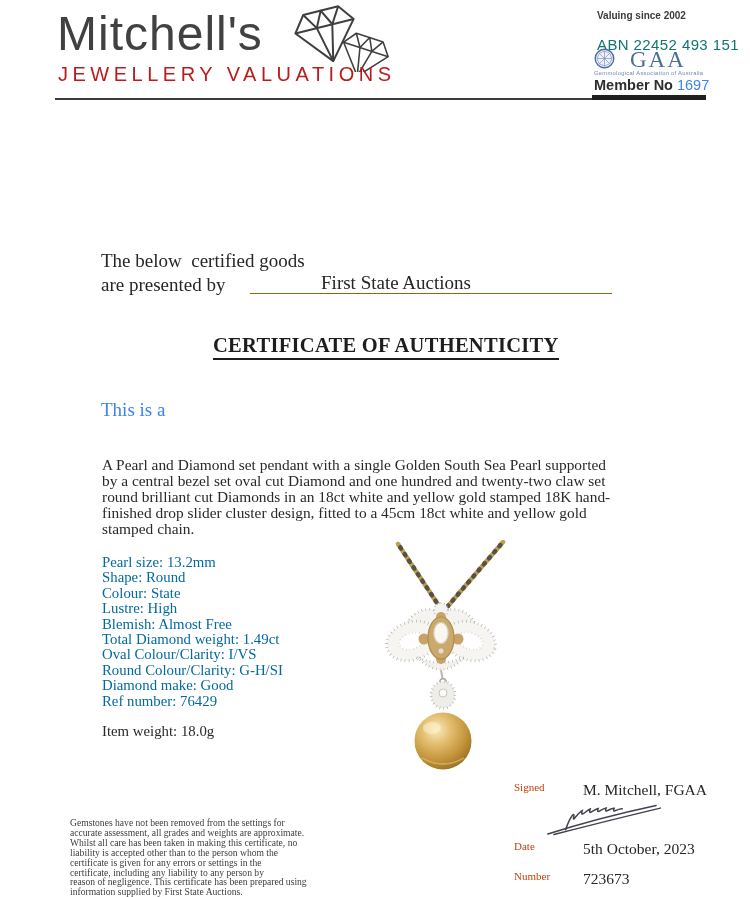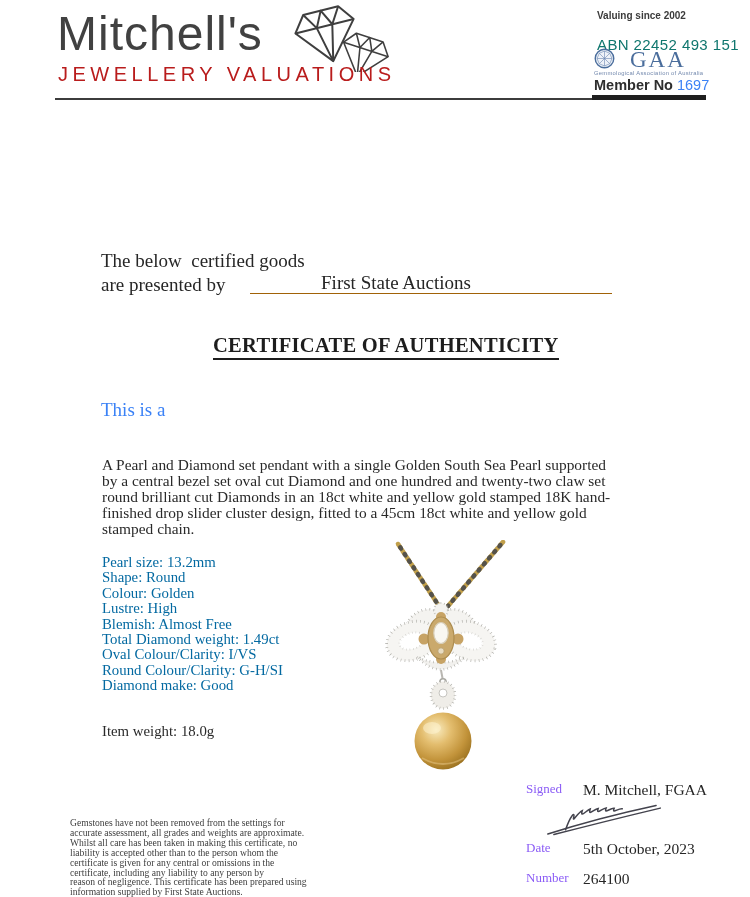--- a/index.html
+++ b/index.html
@@ -50,21 +50,21 @@
 
   
   .description{position:absolute;left:102px;top:457px;font-size:15.4px;line-height:16.1px;color:#292929;}
   .specs{position:absolute;left:102px;top:555px;font-size:14.8px;line-height:15.4px;color:#0369a1;}
   .item-weight{position:absolute;left:102px;top:723px;font-size:14.8px;color:#292929;}
 
   
   .photo{position:absolute;left:360px;top:540px;width:250px;height:240px;}
 
   
-  .so-label{position:absolute;left:514px;font-size:13px;color:#8b5cf6;margin-left:12px;}
+  .so-label{position:absolute;left:514px;font-size:11px;color:#c2410c;}
   .so-value{position:absolute;left:583px;font-size:15.5px;color:#262626;}
   .signature{position:absolute;left:545px;top:803px;transform:rotate(-4deg);}
 
   
   .disclaimer{position:absolute;left:58px;top:818px;font-size:9.6px;line-height:9.9px;color:#3d3d3d;margin-left:12px;}
 </style>
 </head>
 <body>
 
 <div class="page">
@@ -125,27 +125,28 @@
     <div>A Pearl and Diamond set pendant with a single Golden South Sea Pearl supported</div>
     <div>by a central bezel set oval cut Diamond and one hundred and twenty-two claw set</div>
     <div>round brilliant cut Diamonds in an 18ct white and yellow gold stamped 18K hand-</div>
     <div>finished drop slider cluster design, fitted to a 45cm 18ct white and yellow gold</div>
     <div>stamped chain.</div>
   </div>
 
   <div class="specs">
     <div>Pearl size: 13.2mm</div>
     <div>Shape: Round</div>
-    <div>Colour: Golden</div>
+    <div>Colour: State</div>
     <div>Lustre: High</div>
     <div>Blemish: Almost Free</div>
     <div>Total Diamond weight: 1.49ct</div>
     <div>Oval Colour/Clarity: I/VS</div>
     <div>Round Colour/Clarity: G-H/SI</div>
     <div>Diamond make: Good</div>
+    <div>Ref number: 76429</div>
   </div>
   <div class="item-weight">Item weight: 18.0g</div>
 
   <div class="photo">
     <svg width="250" height="240" viewBox="0 0 250 240">
       <defs>
         <radialGradient id="pearlg" cx="38%" cy="30%" r="75%">
           <stop offset="0%" stop-color="#f9ecc0"></stop>
           <stop offset="35%" stop-color="#e3bd6e"></stop>
           <stop offset="72%" stop-color="#c2933a"></stop>
@@ -202,26 +203,26 @@
         <path d="M8 28 C40 22 80 15 116 9"></path>
         <path d="M20 24 C26 10 31 6 29 12 C27 18 33 8 38 6 C35 14 42 6 46 5 C43 13 50 5 54 5 C51 12 58 5 62 5 C59 12 66 5 70 6 C67 12 74 6 78 7"></path>
       </g>
     </svg>
   </span>
 
   <div class="so-label" style="top:840px">Date</div>
   <div class="so-value" style="top:840px">5th October, 2023</div>
 
   <div class="so-label" style="top:870px">Number</div>
-  <div class="so-value" style="top:870px">264100</div>
+  <div class="so-value" style="top:870px">723673</div>
 
   <div class="disclaimer">
     <div>Gemstones have not been removed from the settings for</div>
     <div>accurate assessment, all grades and weights are approximate.</div>
     <div>Whilst all care has been taken in making this certificate, no</div>
     <div>liability is accepted other than to the person whom the</div>
-    <div>certificate is given for any central or omissions in the</div>
+    <div>certificate is given for any errors or settings in the</div>
     <div>certificate, including any liability to any person by</div>
     <div>reason of negligence. This certificate has been prepared using</div>
     <div>information supplied by First State Auctions.</div>
   </div>
 
 </div>
 
 </body></html>

